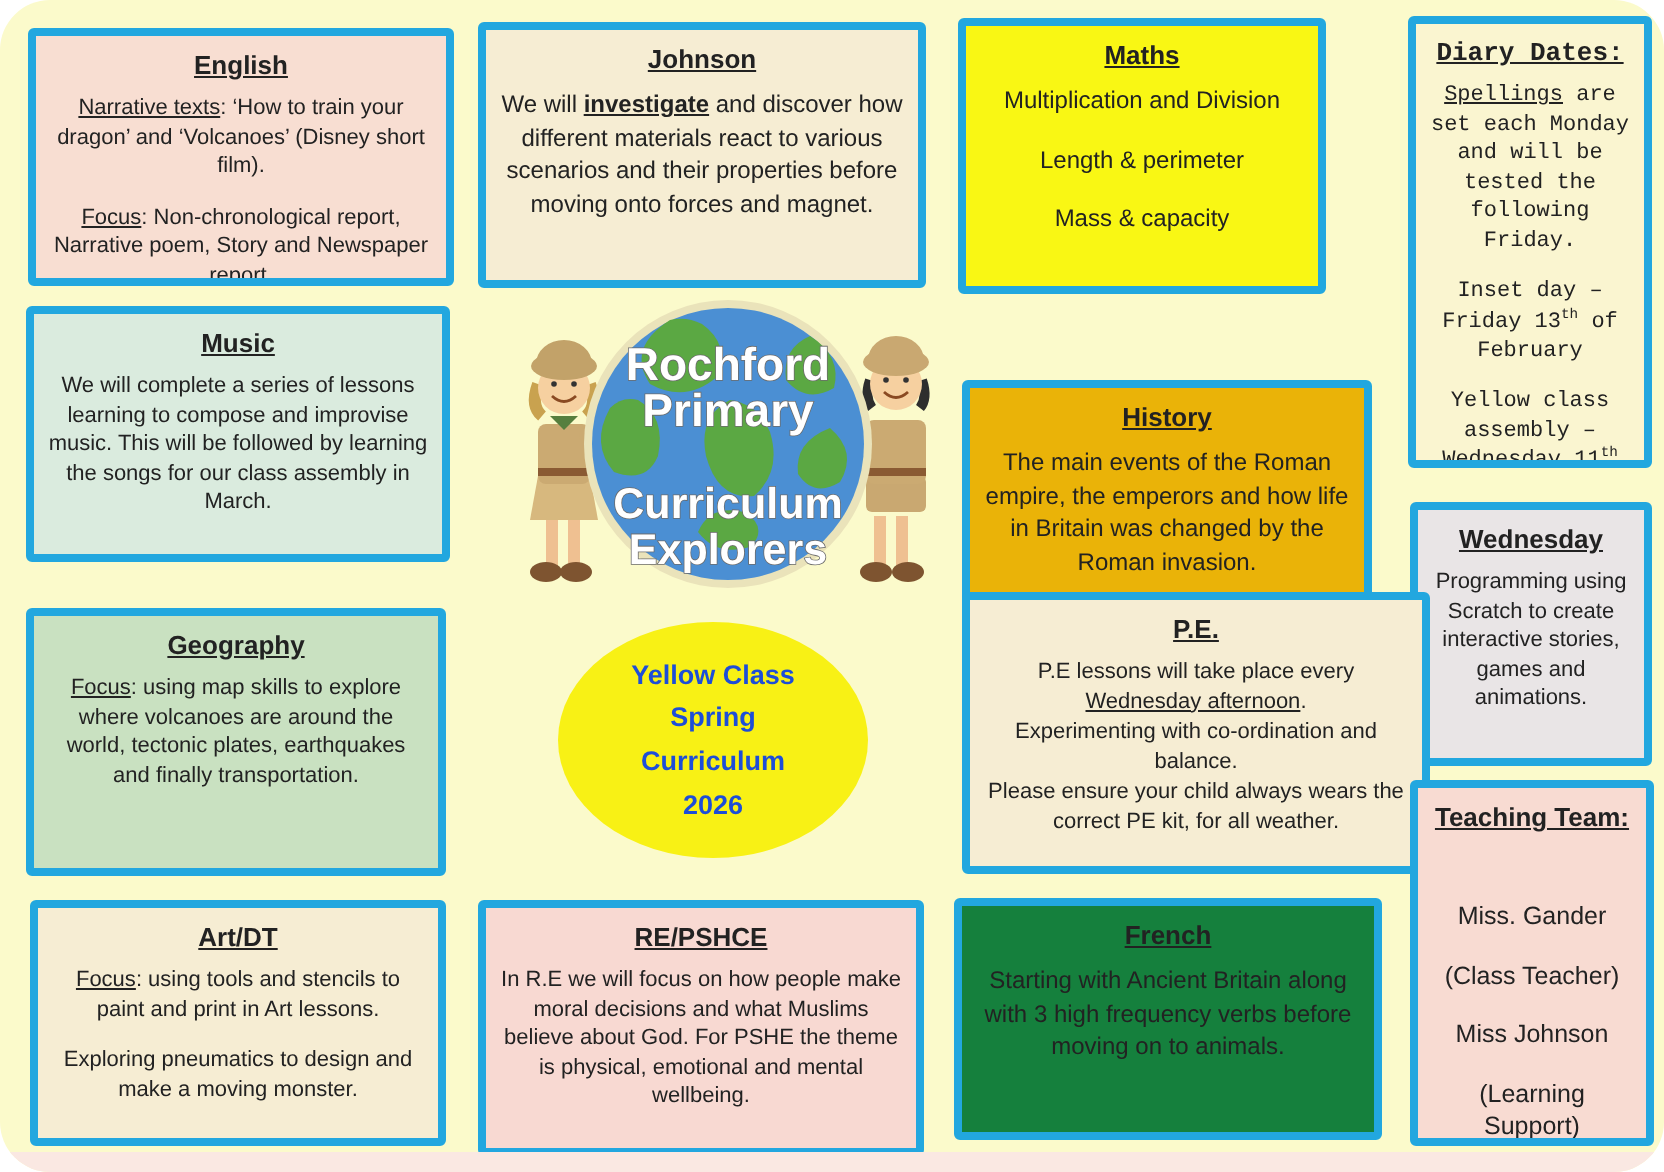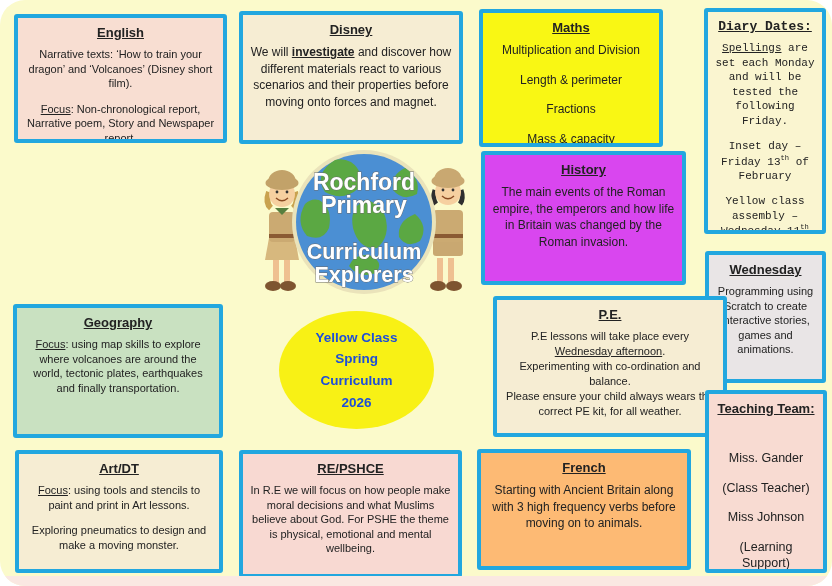--- a/index.html
+++ b/index.html
@@ -28,21 +28,21 @@
   .teaching-body p{margin-bottom:13px;}
   
   .b-english{left:14px;top:14px;width:213px;height:129px;}
   .b-science{left:239px;top:11px;width:224px;height:133px;}
   .b-maths{left:479px;top:9px;width:184px;height:138px;}
   .b-diary{left:704px;top:8px;width:122px;height:226px;font-family:Liberation Mono, monospace;}
   .b-music{left:13px;top:153px;width:212px;height:128px;}
   .b-history{left:481px;top:151px;width:205px;height:134px;}
   .b-computing{left:705px;top:251px;width:121px;height:132px;}
   .b-geography{left:13px;top:304px;width:210px;height:134px;}
-  .b-pe{left:493px;top:296px;width:234px;height:141px;}
+  .b-pe{left:481px;top:296px;width:234px;height:141px;}
   .b-teaching{left:705px;top:390px;width:122px;height:183px;}
   .b-art{left:15px;top:450px;width:208px;height:123px;}
   .b-re{left:239px;top:450px;width:223px;height:128px;}
   .b-french{left:477px;top:449px;width:214px;height:121px;}
   
   .logo{position:absolute;left:257px;top:146px;width:215px;height:160px;}
   .badge{
     position:absolute;left:279px;top:311px;width:155px;height:118px;
     border-radius:50%;display:flex;flex-direction:column;
     align-items:center;justify-content:center;
@@ -51,53 +51,58 @@
   .edge-strip{position:absolute;left:0;right:0;bottom:0;height:10px;}
 </style>
 </head>
 <body>
 
 <div class="page" style="background-color: rgb(251, 250, 203); border-radius: 25px;">
 
   <section class="box b-english" style="background-color: rgb(248, 222, 210);">
     <h2 class="box-title">English</h2>
     <div class="box-body">
-        <p><span style="">Narrative texts</span><span>: ‘How to train your dragon’ and ‘Volcanoes’ (Disney short film).</span></p>
+        <p><span style="text-decoration: underline;">Narrative texts</span><span>: ‘How to train your dragon’ and ‘Volcanoes’ (Disney short film).</span></p>
         <p><span style="text-decoration: underline;">Focus</span><span>: Non-chronological report, Narrative poem, Story and Newspaper report.</span></p>
       </div>
   </section>
 
   <section class="box b-science" style="background-color: rgb(246, 237, 211);">
-    <h2 class="box-title">Disney</h2>
+    <h2 class="box-title">Johnson</h2>
     <div class="box-body fs12">
         <p><span>We will </span><span style="text-decoration: underline; font-weight: bold;">investigate</span><span> and discover how different materials react to various scenarios and their properties before moving onto forces and magnet.</span></p>
       </div>
   </section>
 
   <section class="box b-maths" style="background-color: rgb(249, 247, 20);">
     <h2 class="box-title">Maths</h2>
     <div class="box-body fs12 wide">
         <p><span>Multiplication and Division</span></p>
         <p><span>Length &amp; perimeter</span></p>
-        <p><span>Fractions</span></p>
         <p><span>Mass &amp; capacity</span></p>
       </div>
   </section>
 
   <section class="box b-diary" style="background-color: rgb(250, 245, 208);">
     <h2 class="box-title">Diary Dates:</h2>
     <div class="box-body">
         <p><span style="text-decoration: underline;">Spellings</span><span> are set each Monday and will be tested the following Friday.</span></p>
         <p><span>Inset day – Friday 13</span><sup>th</sup><span> of February</span></p>
         <p><span>Yellow class assembly – Wednesday 11</span><sup>th</sup><span> March</span></p>
       </div>
   </section>
 
-
-  <section class="box b-history" style="background-color: #d946ef;">
+  <section class="box b-music" style="background-color: rgb(218, 235, 222);">
+    <h2 class="box-title">Music</h2>
+    <div class="box-body">
+        <p><span>We will complete a series of lessons learning to compose and improvise music. This will be followed by learning the songs for our class assembly in March.</span></p>
+      </div>
+  </section>
+
+  <section class="box b-history" style="background-color: #eab308; margin-top: 39px;">
     <h2 class="box-title">History</h2>
     <div class="box-body fs12">
         <p><span>The main events of the Roman empire, the emperors and how life in Britain was changed by the Roman invasion.</span></p>
       </div>
   </section>
 
   <section class="box b-computing" style="background-color: rgb(233, 229, 230);">
     <h2 class="box-title">Wednesday</h2>
     <div class="box-body">
         <p><span>Programming using Scratch to create interactive stories, games and animations.</span></p>
@@ -138,21 +143,21 @@
       </div>
   </section>
 
   <section class="box b-re" style="background-color: rgb(248, 217, 210);">
     <h2 class="box-title">RE/PSHCE</h2>
     <div class="box-body">
         <p><span>In R.E we will focus on how people make moral decisions and what Muslims believe about God. For PSHE the theme is physical, emotional and mental wellbeing.</span></p>
       </div>
   </section>
 
-  <section class="box b-french" style="background-color: #fdba74;">
+  <section class="box b-french" style="background-color: #15803d;">
     <h2 class="box-title">French</h2>
     <div class="box-body fs12">
         <p><span>Starting with Ancient Britain along with 3 high frequency verbs before moving on to animals.</span></p>
       </div>
   </section>
 
   <div class="logo">
     <svg viewBox="0 0 215 158" width="215" height="158">
 
       <g>

